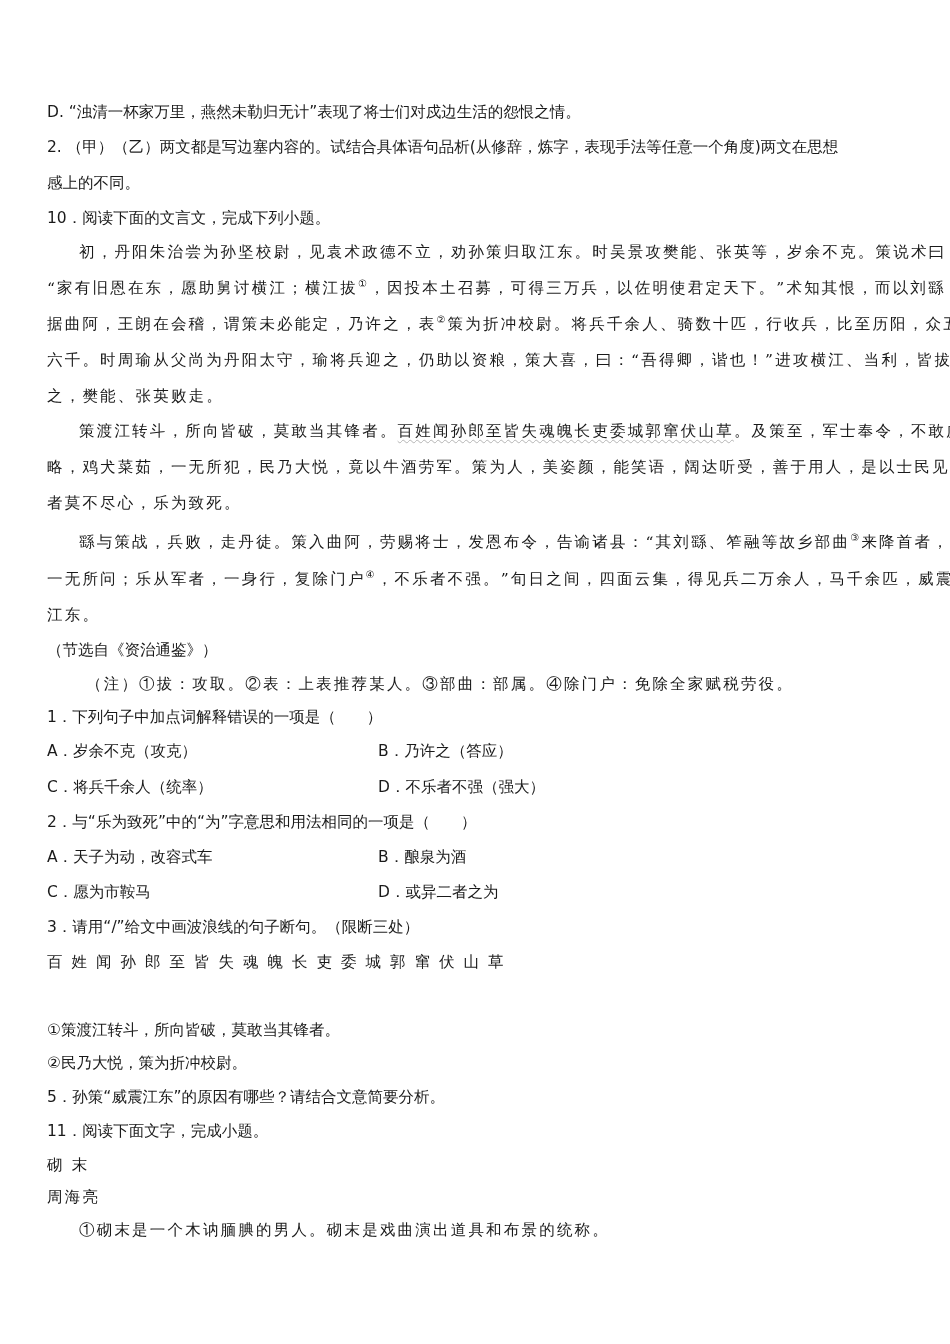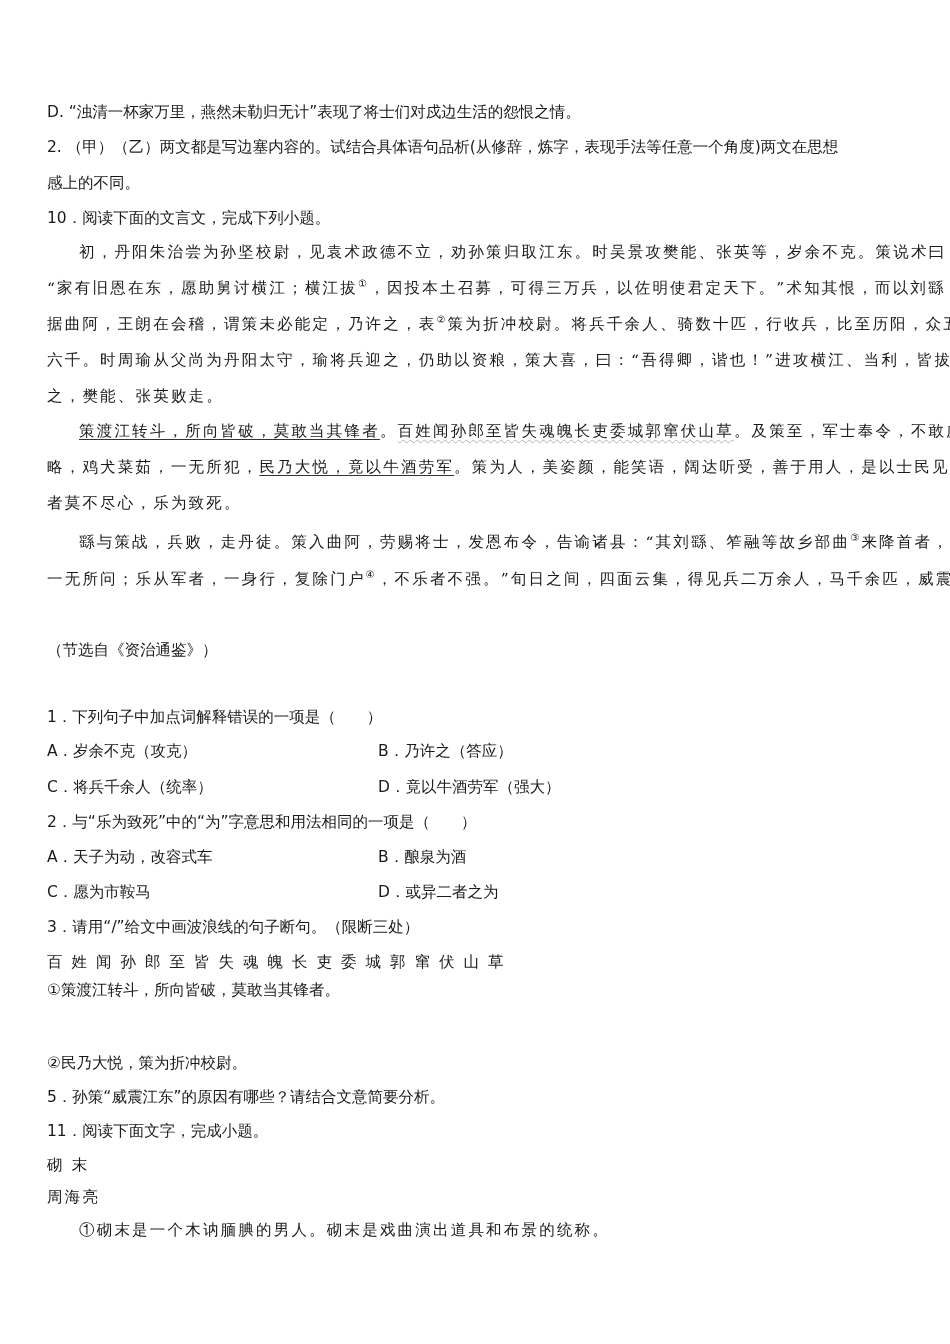--- a/index.html
+++ b/index.html
@@ -10,21 +10,21 @@
   }
   .page { position: absolute; left: 0; top: 0; width: 950px; height: 1344px; }
   .line {
     position: absolute; left: 47px; width: 858px;
     font-size: 15.5px; line-height: 20px; white-space: nowrap;
     font-family: "DejaVu Sans", "Liberation Sans", sans-serif;
   }
   .kai { font-family: "DejaVu Serif", "Liberation Serif", serif; letter-spacing: 2.2px; }
   .indent { left: 79px; width: 826px; }
   .sup { font-size: 10px; vertical-align: super; line-height: 0; }
-  .ul { text-decoration: underline; text-decoration-color: #333; text-underline-offset: 3px; text-align: right; }
+  .ul { text-decoration-color: #333; text-underline-offset: 3px; text-align: right; }
   .wavy { text-decoration: underline wavy #b5b5b5; text-underline-offset: 3px; text-decoration-thickness: 1px; }
   .col-b { position: absolute; left: 378px; }
   .spaced { letter-spacing: 9px; }
 </style>
 </head>
 <body>
 
 <div class="page">
 
   <div class="line" style="top:102px">D. “浊清一杯家万里，燕然未勒归无计”表现了将士们对戍边生活的怨恨之情。</div>
@@ -37,35 +37,37 @@
   <div class="line kai" style="top:314px"><span>据曲阿，王朗在会稽，谓策未必能定，乃许之，表</span><span class="sup">②</span><span>策为折冲校尉。将兵千余人、骑数十匹，行收兵，比至历阳，众五</span></div>
   <div class="line kai" style="top:350px">六千。时周瑜从父尚为丹阳太守，瑜将兵迎之，仍助以资粮，策大喜，曰：“吾得卿，谐也！”进攻横江、当利，皆拔</div>
   <div class="line kai" style="top:386px">之，樊能、张英败走。</div>
 
   <div class="line kai indent" style="top:421px"><span class="ul">策渡江转斗，所向皆破，莫敢当其锋者</span><span>。</span><span class="wavy">百姓闻孙郎至皆失魂魄长吏委城郭窜伏山草</span><span>。及策至，军士奉令，不敢虏</span></div>
   <div class="line kai" style="top:457px"><span>略，鸡犬菜茹，一无所犯，</span><span class="ul">民乃大悦，竟以牛酒劳军</span><span>。策为人，美姿颜，能笑语，阔达听受，善于用人，是以士民见</span></div>
   <div class="line kai" style="top:493px">者莫不尽心，乐为致死。</div>
 
   <div class="line kai indent" style="top:532px"><span>繇与策战，兵败，走丹徒。策入曲阿，劳赐将士，发恩布令，告谕诸县：“其刘繇、笮融等故乡部曲</span><span class="sup">③</span><span>来降首者，</span></div>
   <div class="line kai" style="top:569px"><span>一无所问；乐从军者，一身行，复除门户</span><span class="sup">④</span><span>，不乐者不强。”旬日之间，四面云集，得见兵二万余人，马千余匹，威震</span></div>
+  <div class="line kai" style="top:605px">江东。</div>
 
   <div class="line" style="top:640px">（节选自《资治通鉴》）</div>
+  <div class="line kai" style="left:86px; top:674px">（注）①拔：攻取。②表：上表推荐某人。③部曲：部属。④除门户：免除全家赋税劳役。</div>
 
   <div class="line" style="top:707px">1．下列句子中加点词解释错误的一项是（　　）</div>
   <div class="line" style="top:741px"><span>A．岁余不克（攻克）</span><span class="col-b" style="left:331px">B．乃许之（答应）</span></div>
-  <div class="line" style="top:777px"><span>C．将兵千余人（统率）</span><span class="col-b" style="left:331px">D．竟以牛酒劳军（强大）</span></div>
+  <div class="line" style="top:777px"><span>C．将兵千余人（统率）</span><span class="col-b" style="left:331px">D．不乐者不强（强大）</span></div>
 
   <div class="line" style="top:812px">2．与“乐为致死”中的“为”字意思和用法相同的一项是（　　）</div>
   <div class="line" style="top:847px"><span>A．天子为动，改容式车</span><span class="col-b" style="left:331px">B．酿泉为酒</span></div>
   <div class="line" style="top:882px"><span>C．愿为市鞍马</span><span class="col-b" style="left:331px">D．或异二者之为</span></div>
 
   <div class="line" style="top:917px">3．请用“/”给文中画波浪线的句子断句。（限断三处）</div>
   <div class="line spaced" style="top:952px">百姓闻孙郎至皆失魂魄长吏委城郭窜伏山草</div>
 
-  <div class="line" style="top:980px">①策渡江转斗，所向皆破，莫敢当其锋者。</div>
+  <div class="line" style="top:1020px">①策渡江转斗，所向皆破，莫敢当其锋者。</div>
   <div class="line" style="top:1053px">②民乃大悦，策为折冲校尉。</div>
 
   <div class="line" style="top:1087px">5．孙策“威震江东”的原因有哪些？请结合文意简要分析。</div>
 
   <div class="line" style="top:1121px">11．阅读下面文字，完成小题。</div>
   <div class="line kai" style="top:1155px">砌 末</div>
   <div class="line kai" style="top:1187px">周海亮</div>
   <div class="line kai" style="left:79px; top:1220px">①砌末是一个木讷腼腆的男人。砌末是戏曲演出道具和布景的统称。</div>
 
 </div>

